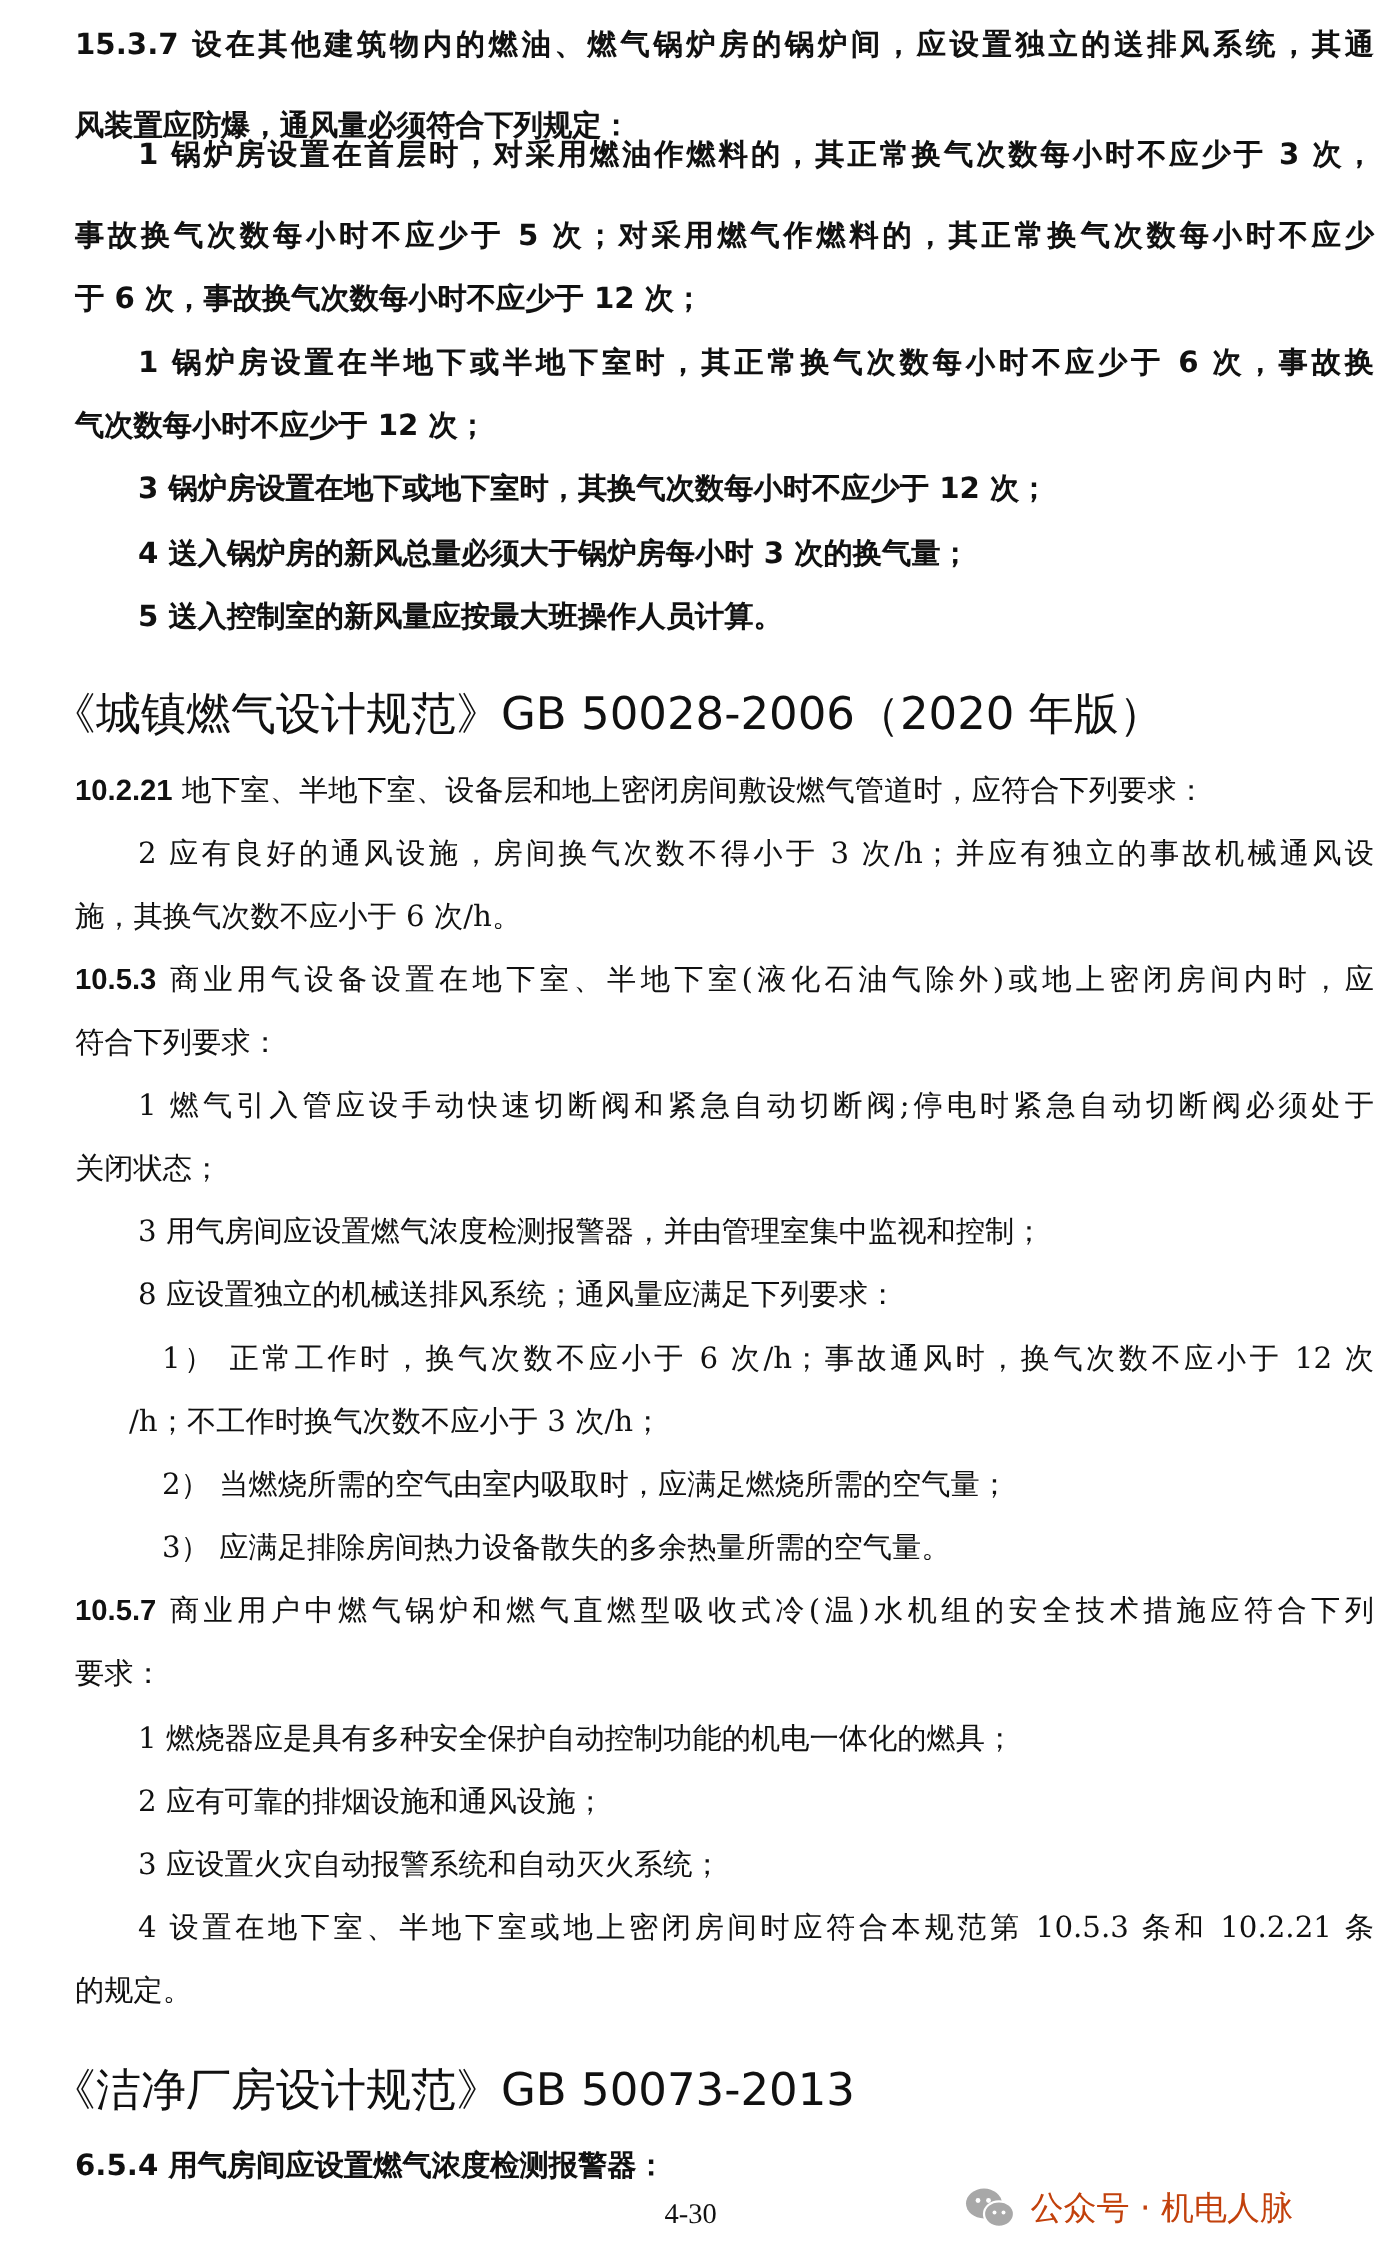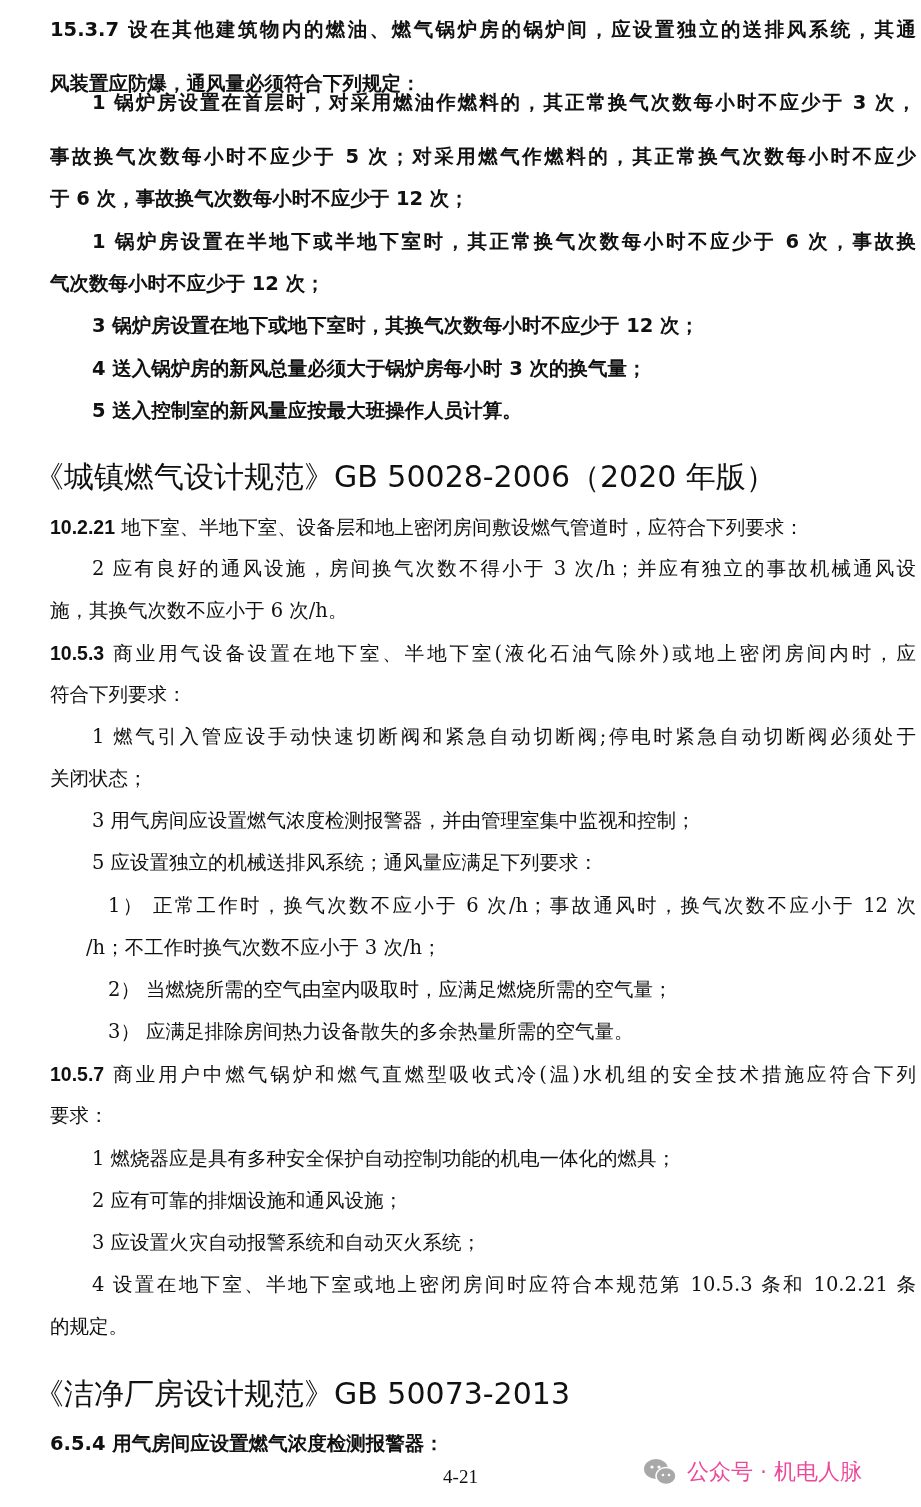--- a/index.html
+++ b/index.html
@@ -21,21 +21,21 @@
   .ind3 { left: 56px; width: 830px; }
   .h { font-size: 30px; font-weight: normal; left: 4px; text-align-last: left; }
   .num { font-weight: bold; font-family: "Liberation Sans", sans-serif; }
   .pageno {
     position: absolute; left: 0; width: 921px; top: 1466px; text-align: center;
     font-family: "Liberation Serif", serif; font-size: 19px; color: #111;
   }
   .wm {
     position: absolute; left: 643px; top: 1455px; height: 34px;
     display: flex; align-items: center; gap: 8px;
-    color: #ec4899; font-size: 22px; font-family: "DejaVu Sans", sans-serif;
+    color: #c2410c; font-size: 22px; font-family: "DejaVu Sans", sans-serif;
   }
   .wm svg { width: 36px; height: 30px; }
 </style>
 </head>
 <body>
 
 <div class="line bold" style="top:18px">15.3.7 设在其他建筑物内的燃油、燃气锅炉房的锅炉间，应设置独立的送排风系统，其通</div>
 <div class="line bold last" style="top:72px">风装置应防爆，通风量必须符合下列规定：</div>
 <div class="line bold ind1" style="top:91px">1 锅炉房设置在首层时，对采用燃油作燃料的，其正常换气次数每小时不应少于 3 次，</div>
 <div class="line bold" style="top:145px">事故换气次数每小时不应少于 5 次；对采用燃气作燃料的，其正常换气次数每小时不应少</div>
@@ -50,38 +50,38 @@
 
 <div class="line serif last" style="top:515px"><span class="num">10.2.21</span><span> 地下室、半地下室、设备层和地上密闭房间敷设燃气管道时，应符合下列要求：</span></div>
 <div class="line serif ind1" style="top:557px">2 应有良好的通风设施，房间换气次数不得小于 3 次/h；并应有独立的事故机械通风设</div>
 <div class="line serif last" style="top:599px">施，其换气次数不应小于 6 次/h。</div>
 
 <div class="line serif" style="top:641px"><span class="num">10.5.3</span><span> 商业用气设备设置在地下室、半地下室(液化石油气除外)或地上密闭房间内时，应</span></div>
 <div class="line serif last" style="top:683px">符合下列要求：</div>
 <div class="line serif ind1" style="top:725px">1 燃气引入管应设手动快速切断阀和紧急自动切断阀;停电时紧急自动切断阀必须处于</div>
 <div class="line serif last" style="top:767px">关闭状态；</div>
 <div class="line serif ind1 last" style="top:809px">3 用气房间应设置燃气浓度检测报警器，并由管理室集中监视和控制；</div>
-<div class="line serif ind1 last" style="top:851px">5 应设置独立的机械送排风系统；通风量应满足下列要求：</div>
+<div class="line serif ind1 last" style="top:851px">8 应设置独立的机械送排风系统；通风量应满足下列要求：</div>
 <div class="line serif ind2" style="top:894px">1）  正常工作时，换气次数不应小于 6 次/h；事故通风时，换气次数不应小于 12 次</div>
 <div class="line serif ind3 last" style="top:936px">/h；不工作时换气次数不应小于 3 次/h；</div>
 <div class="line serif ind2 last" style="top:978px">2）  当燃烧所需的空气由室内吸取时，应满足燃烧所需的空气量；</div>
 <div class="line serif ind2 last" style="top:1020px">3）  应满足排除房间热力设备散失的多余热量所需的空气量。</div>
 
 <div class="line serif" style="top:1062px"><span class="num">10.5.7</span><span> 商业用户中燃气锅炉和燃气直燃型吸收式冷(温)水机组的安全技术措施应符合下列</span></div>
 <div class="line serif last" style="top:1104px">要求：</div>
 <div class="line serif ind1 last" style="top:1147px">1 燃烧器应是具有多种安全保护自动控制功能的机电一体化的燃具；</div>
 <div class="line serif ind1 last" style="top:1189px">2 应有可靠的排烟设施和通风设施；</div>
 <div class="line serif ind1 last" style="top:1231px">3 应设置火灾自动报警系统和自动灭火系统；</div>
 <div class="line serif ind1" style="top:1273px">4 设置在地下室、半地下室或地上密闭房间时应符合本规范第 10.5.3 条和 10.2.21 条</div>
 <div class="line serif last" style="top:1315px">的规定。</div>
 
 <div class="line h" style="top:1382px">《洁净厂房设计规范》GB 50073-2013</div>
 <div class="line bold last" style="top:1432px">6.5.4 用气房间应设置燃气浓度检测报警器：</div>
 
-<div class="pageno">4-21</div>
+<div class="pageno">4-30</div>
 
 <div class="wm">
   <svg viewBox="0 0 36 30">
     <ellipse cx="13" cy="12" rx="12" ry="10" fill="#a8a8a8"></ellipse>
     <ellipse cx="23" cy="19" rx="10" ry="8.5" fill="#a8a8a8" stroke="#fff" stroke-width="1.5"></ellipse>
     <circle cx="9" cy="10" r="1.6" fill="#fff"></circle>
     <circle cx="16" cy="10" r="1.6" fill="#fff"></circle>
     <circle cx="20" cy="18" r="1.3" fill="#fff"></circle>
     <circle cx="26" cy="18" r="1.3" fill="#fff"></circle>
   </svg>

